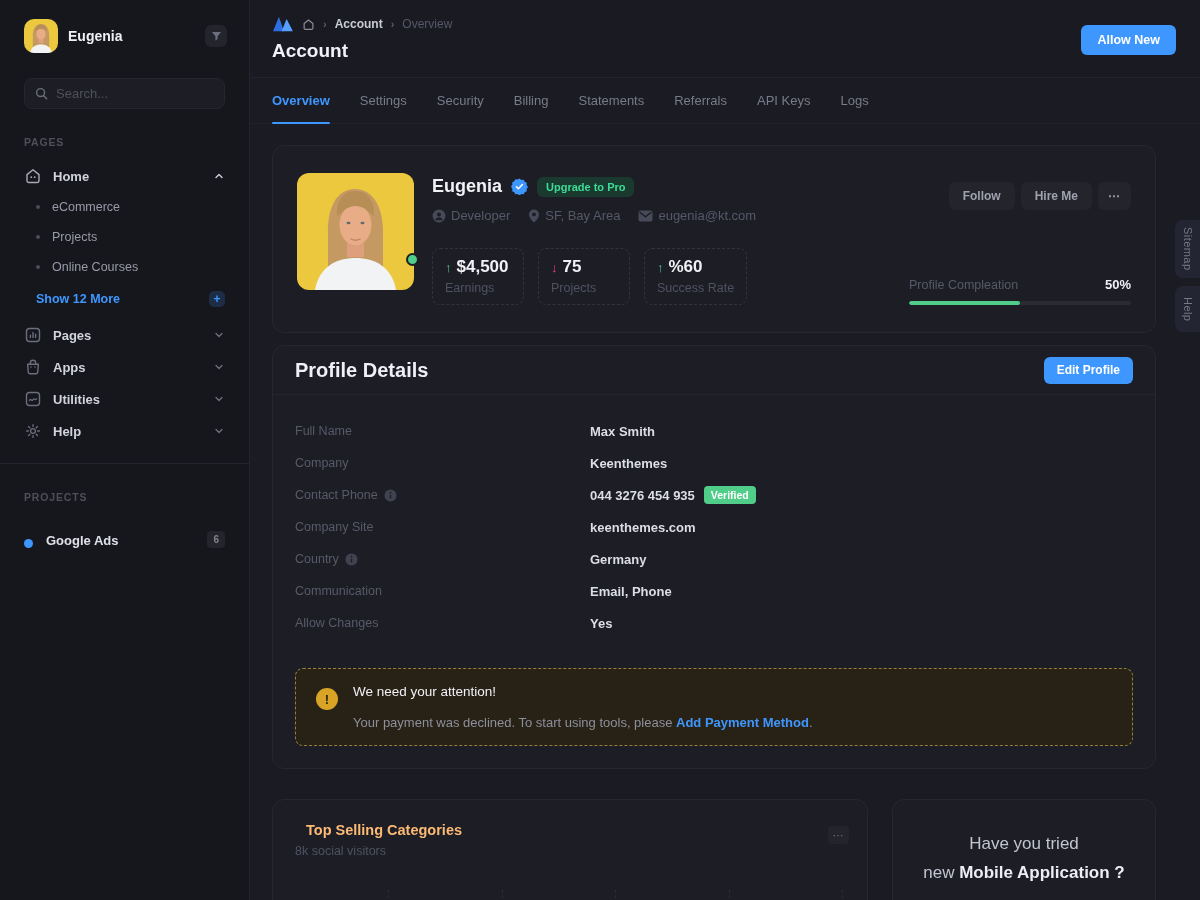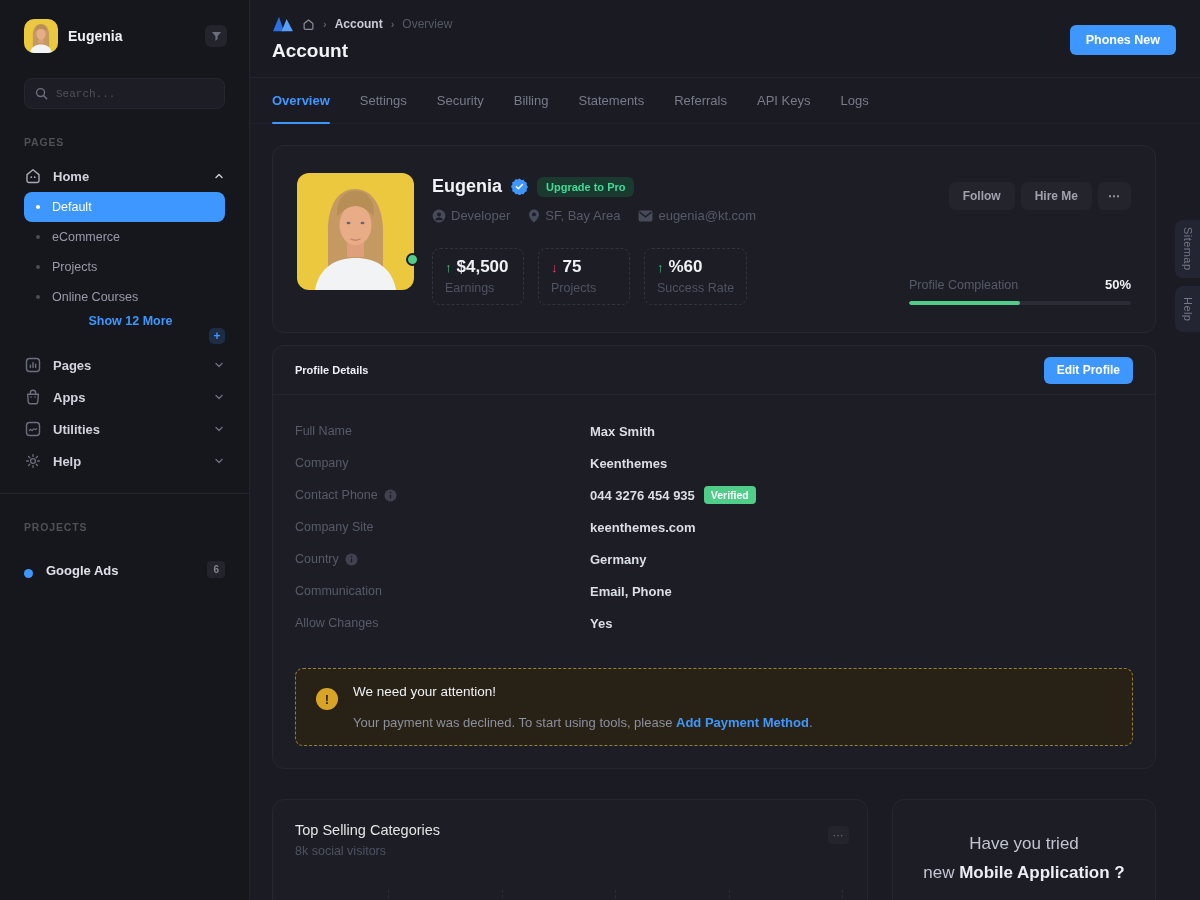--- a/index.html
+++ b/index.html
@@ -7,31 +7,31 @@
   body { background:#1a1b23; font-family:"Liberation Sans", sans-serif; }
   .app { display:flex; height:100%; }
 
   
   .sidebar { width:250px; min-width:250px; background:#16171d; border-right:1px solid #23242c; display:flex; flex-direction:column; }
   .sb-head { display:flex; align-items:center; gap:10px; padding:19px 22px 0 24px; }
   .sb-avatar { width:34px; height:34px; border-radius:10px; overflow:hidden; flex-shrink:0; }
   .sb-name { font-size:14px; font-weight:700; color:#eef0f5; flex:1; }
   .sb-filter-btn { width:22px; height:22px; border-radius:6px; background:#23242c; display:flex; align-items:center; justify-content:center; cursor:pointer; }
   .sb-search { margin:25px 24px 0; height:31px; background:#1d1e25; border:1px solid #25262e; border-radius:8px; display:flex; align-items:center; gap:8px; padding:0 10px; }
-  .sb-search input { background:transparent; border:none; outline:none; color:#ef4444; font-size:11px; width:100%; font-family:Liberation Mono, monospace; }
+  .sb-search input { background:transparent; border:none; outline:none; color:#ef4444; font-size:13px; width:100%; font-family:Liberation Sans, sans-serif; }
   .sb-search input::placeholder { color:#4e505c; }
   .sb-section { padding:0 24px; margin-top:27px; font-size:10.5px; letter-spacing:.08em; color:#4e5058; font-weight:600; }
   .sb-nav { padding:12px 24px 0; }
   .sb-item { display:flex; align-items:center; gap:11px; height:32px; color:#d2d4dd; font-size:13px; font-weight:600; cursor:pointer; }
   .sb-item .chev { margin-left:auto; display:flex; }
   .sb-sub { display:flex; align-items:center; gap:12px; height:30px; padding:0 12px; color:#989aa8; font-size:12.5px; font-weight:500; cursor:pointer; border-radius:8px; }
   .sb-sub .dot { width:4px; height:4px; border-radius:50%; background:#4a4c57; flex-shrink:0; }
   .sb-sub.active { background:#3e97ff; color:#fff; }
   .sb-sub.active .dot { background:#fff; }
-  .sb-more { display:flex; align-items:center; height:30px; padding:0 0 0 12px; margin-top:2px;flex-direction:column; }
+  .sb-more { display:flex; align-items:center; height:30px; padding:0 0 0 12px; margin-top:2px; }
   .sb-more-label { color:#3e97ff; font-size:12.5px; font-weight:600; cursor:pointer; }
   .sb-plus { margin-left:auto; width:16px; height:16px; border-radius:5px; background:rgba(62,151,255,.18); color:#3e97ff; font-size:12px; font-weight:700; display:flex; align-items:center; justify-content:center; cursor:pointer; }
   .sb-group { margin-top:5px; }
   .sb-divider { border-top:1px solid #22232b; margin:16px 0 0; }
   .sb-proj-item { display:flex; align-items:flex-end; gap:13px; height:32px; padding:0 24px; margin-top:13px; cursor:pointer; }
   .proj-dot { width:9px; height:9px; border-radius:50%; background:#3e97ff; }
   .proj-label { font-size:13px; font-weight:600; color:#dfe1e8; }
   .proj-badge { margin-left:auto; background:#23242c; color:#81838e; font-size:10px; font-weight:600; padding:3px 6px; border-radius:4px; }
   .icon { display:inline-flex; }
 
@@ -78,37 +78,37 @@
   .p-progress { margin-top:auto; }
   .prog-row { display:flex; justify-content:space-between; align-items:center; margin-bottom:9px;gap:20px; }
   .prog-label { color:#565a68; font-size:12.5px; }
   .prog-value { color:#f0f1f5; font-size:13px; font-weight:700; }
   .prog-track { height:4px; border-radius:2px; background:#2a2b35; overflow:hidden; }
   .prog-fill { height:100%; border-radius:2px; background:#50cd89; }
 
   
   .details-card { margin-bottom:30px; }
   .details-head { display:flex; justify-content:space-between; align-items:center; padding:0 22px; height:49px; border-bottom:1px solid #24252e; }
-  .details-title { font-size:11px; font-weight:700; color:#eef0f5; }
+  .details-title { font-size:20px; font-weight:700; color:#eef0f5; }
   .edit-btn { height:27px; padding:0 13px; border:none; border-radius:6px; background:#3e97ff; color:#fff; font-size:12px; font-weight:600; font-family:inherit; cursor:pointer; }
   .details-body { padding:20px 22px 0; }
   .d-row { display:flex; align-items:center; height:32px; }
   .d-label { width:295px; color:#575b68; font-size:12.5px; font-weight:500; display:flex; gap:6px; align-items:center; }
   .d-value { color:#dcdee6; font-size:13px; font-weight:600; display:flex; gap:9px; align-items:center; }
   .badge-verified { background:#50cd89; color:#fff; font-size:10.5px; font-weight:700; padding:3px 7px; border-radius:4px; }
   .notice { margin:29px 22px 22px; border:1px dashed #95803a; background:#282216; border-radius:8px; padding:15px 20px; display:flex; gap:15px; align-items:flex-start; }
   .notice-icon { width:22px; height:22px; border-radius:50%; background:#d9a425; color:#2a230e; font-weight:800; font-size:13px; display:flex; align-items:center; justify-content:center; margin-top:4px; flex-shrink:0; }
   .notice-title { font-size:13.5px; font-weight:400; color:#f0f1f5; }
   .notice-text { margin-top:16px; font-size:13px; color:#8c8f9c; }
   .notice-link { color:#3e97ff; font-weight:600; text-decoration:none; cursor:pointer; }
 
   
   .bottom-row { display:flex; gap:24px; }
   .chart-card { width:596px; padding:22px; position:relative; height:310px; }
-  .chart-title { font-size:14.5px; font-weight:400; color:#e5e5e5; }
+  .chart-title { font-size:14.5px; font-weight:700; color:#fdba74;margin-left:11px; }
   .chart-sub { font-size:12.5px; color:#4f5260; margin-top:6px; }
   .more-btn { position:absolute; top:26px; right:18px; width:21px; height:18px; background:#23242c; border:none; border-radius:4px; color:#6f7280; display:flex; align-items:center; justify-content:center; font-size:11px; letter-spacing:1px; cursor:pointer; font-family:inherit; }
   .chart-area { margin-top:32px; position:relative; height:200px; }
   .grid { position:absolute; left:93px; right:3px; top:0; bottom:0; }
   .gl { position:absolute; top:0; bottom:0; border-left:1px dashed #2b2c38; }
   .chart-rows { position:relative; padding-top:9px; }
   .c-row { display:flex; align-items:center; height:30px; }
   .c-label { width:93px; font-size:12.5px; font-weight:700; color:#c6c9d4; }
 
   .promo-card { flex:1; padding:34px 16px 0; text-align:center; height:310px; overflow:hidden; }
@@ -170,24 +170,20 @@
             </svg>
         </span>
         <span>Home</span>
         <span class="chev">
           <svg width="12" height="12" viewBox="0 0 12 12">
               <path d="M3 7.4 l3-3 3 3" stroke="#cfd1da" stroke-width="1.4" fill="none" stroke-linecap="round" stroke-linejoin="round"></path>
             </svg>
         </span>
       </div>
 
-      <div class="sb-sub active">
-        <span class="dot"></span>
-        <span>Default</span>
-      </div>
       <div class="sb-sub">
         <span class="dot"></span>
         <span>eCommerce</span>
       </div>
       <div class="sb-sub">
         <span class="dot"></span>
         <span>Projects</span>
       </div>
       <div class="sb-sub">
         <span class="dot"></span>
@@ -288,21 +284,21 @@
                 <path d="M2.3 6 L7 2.2 L11.7 6 V11 A1.3 1.3 0 0 1 10.4 12.3 H3.6 A1.3 1.3 0 0 1 2.3 11 Z" fill="none" stroke="#8a8d99" stroke-width="1.3" stroke-linejoin="round"></path>
               </svg>
           </span>
           <span class="crumb-sep">›</span>
           <span class="crumb-strong">Account</span>
           <span class="crumb-sep">›</span>
           <span class="crumb-muted">Overview</span>
         </div>
         <div class="page-title">Account</div>
       </div>
-      <button class="create-btn">Phones New</button>
+      <button class="create-btn">Allow New</button>
     </div>
 
     <div class="tabs">
       <span class="tab active">Overview</span>
       <span class="tab">Settings</span>
       <span class="tab">Security</span>
       <span class="tab">Billing</span>
       <span class="tab">Statements</span>
       <span class="tab">Referrals</span>
       <span class="tab">API Keys</span>

